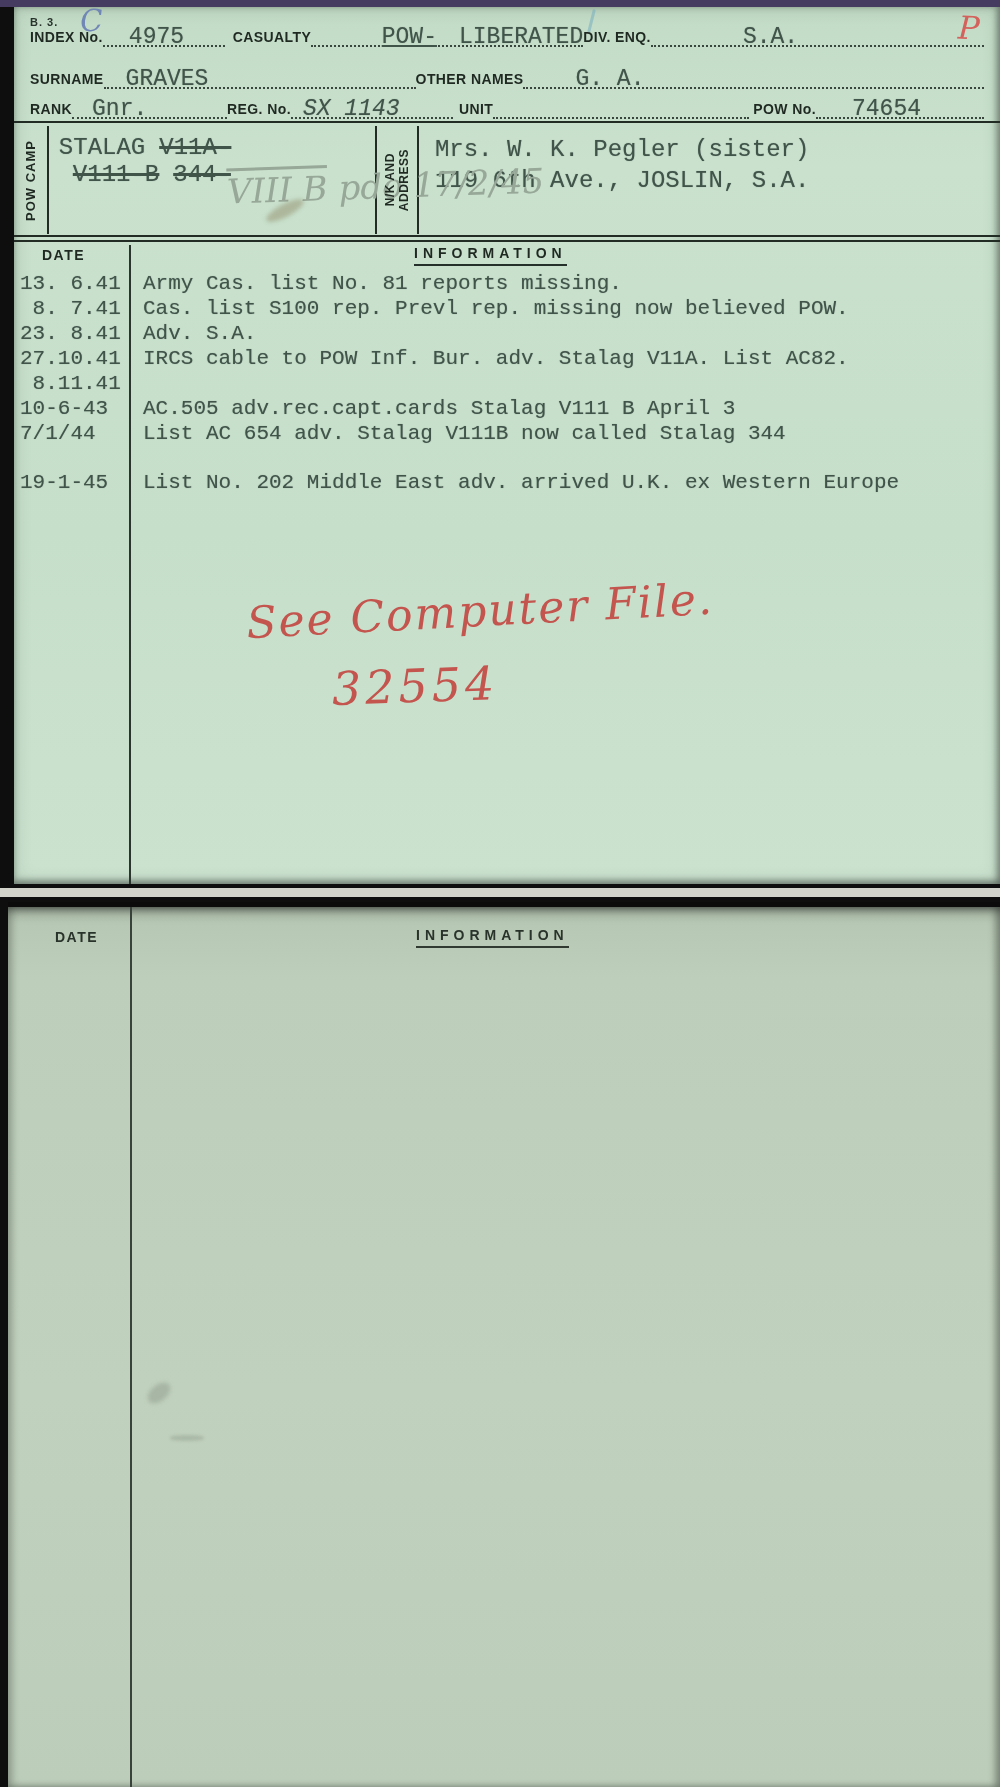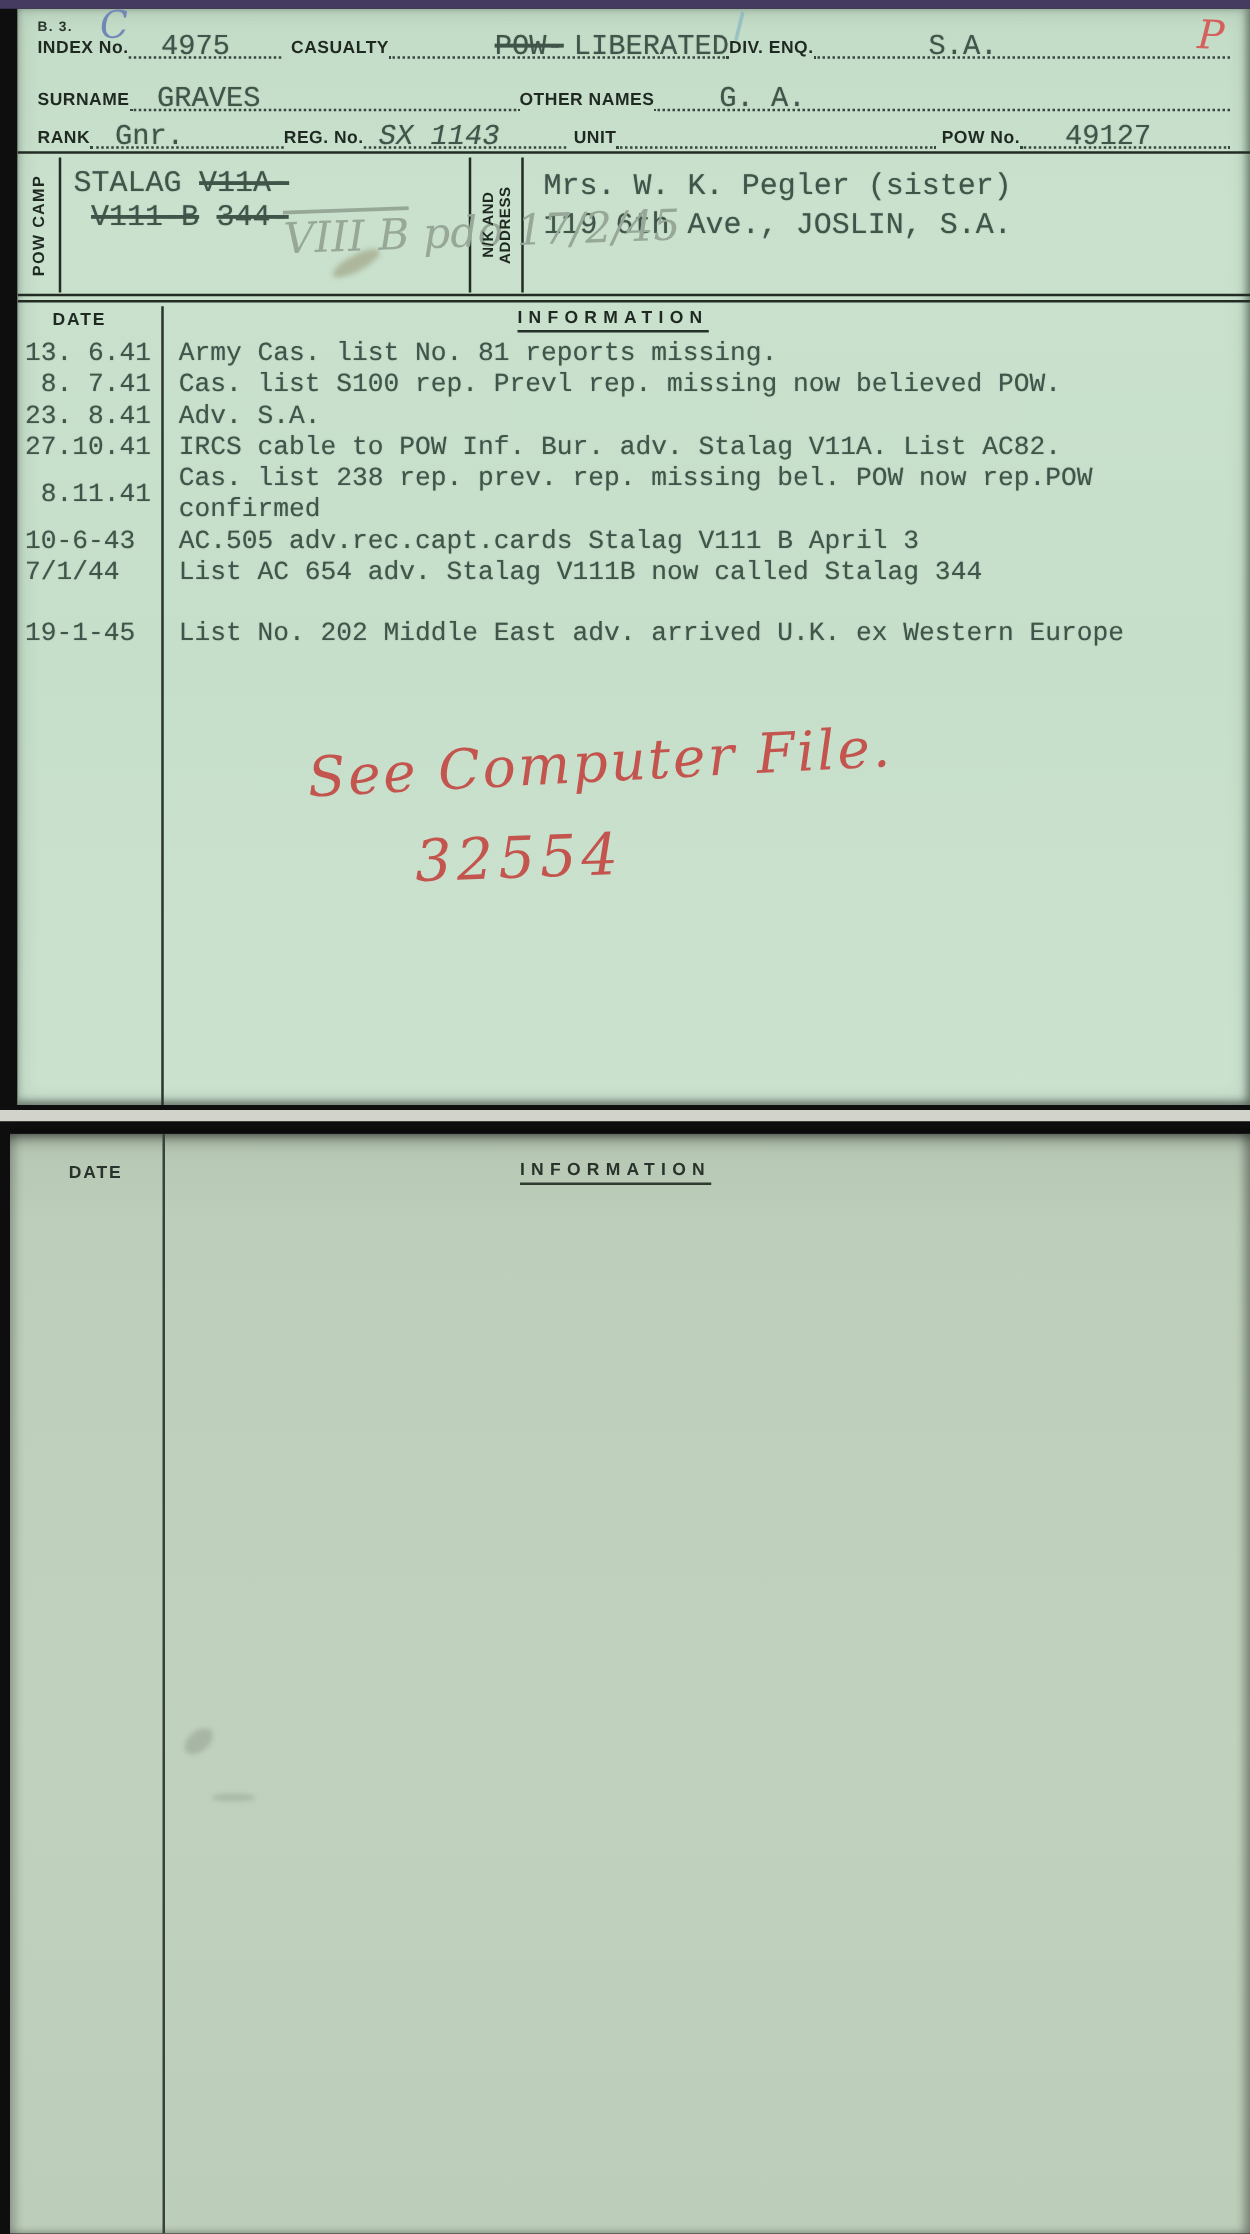--- a/index.html
+++ b/index.html
@@ -112,21 +112,21 @@
   <div class="hand-p">P</div>
   <div class="blue-tick"></div>
 
   <div class="frow" style="top:12px;">
     <span class="lbl">INDEX No.</span>
     <span class="dots" style="width:122px;">
       <span class="typed" style="padding-left:26px;">4975</span>
     </span>
     <span class="lbl" style="margin-left:8px;">CASUALTY</span>
     <span class="dots" style="width:272px; justify-content:flex-end;">
-      <span class="typed struck" style="margin-right:8px;">POW-</span>
+      <span class="typed struck" style="margin-right:22px;text-decoration:underline;">POW-</span>
       <span class="typed">LIBERATED</span>
     </span>
     <span class="lbl">DIV. ENQ.</span>
     <span class="dots grow">
       <span class="typed" style="padding-left:92px;">S.A.</span>
     </span>
   </div>
 
   <div class="frow" style="top:54px;">
     <span class="lbl">SURNAME</span>
@@ -147,21 +147,21 @@
     <span class="lbl">REG. No.</span>
     <span class="dots" style="width:162px;font-style:italic;">
       <span class="typed" style="padding-left:12px;">SX 1143</span>
     </span>
     <span class="lbl" style="margin-left:6px;">UNIT</span>
     <span class="dots grow">
       <span class="typed"></span>
     </span>
     <span class="lbl" style="margin-left:4px;">POW No.</span>
     <span class="dots" style="width:168px;">
-      <span class="typed" style="padding-left:36px;">49127</span>
+      <span class="typed" style="padding-left:36px;">74654</span>
     </span>
   </div>
 
   <div class="div-single" style="top:114px;"></div>
 
   <div class="camp-band">
     <div class="vcell">
       <span class="vtext">POW CAMP</span>
     </div>
     <div class="vline"></div>
@@ -219,24 +219,20 @@
 
     <div class="trow">
       <span class="tdate">27.10.41</span>
       <div class="tinfo">
           <div class="tline">IRCS cable to POW Inf. Bur. adv. Stalag V11A. List AC82.</div>
         </div>
     </div>
 
     <div class="trow">
       <span class="tdate"> 8.11.41</span>
-      <div class="tinfo">
-          <div class="tline">Cas. list 238 rep. prev. rep. missing bel. POW now rep.POW</div>
-          <div class="tline">confirmed</div>
-        </div>
     </div>
 
     <div class="trow">
       <span class="tdate">10-6-43</span>
       <div class="tinfo">
           <div class="tline">AC.505 adv.rec.capt.cards Stalag V111 B April 3</div>
         </div>
     </div>
 
     <div class="trow">

